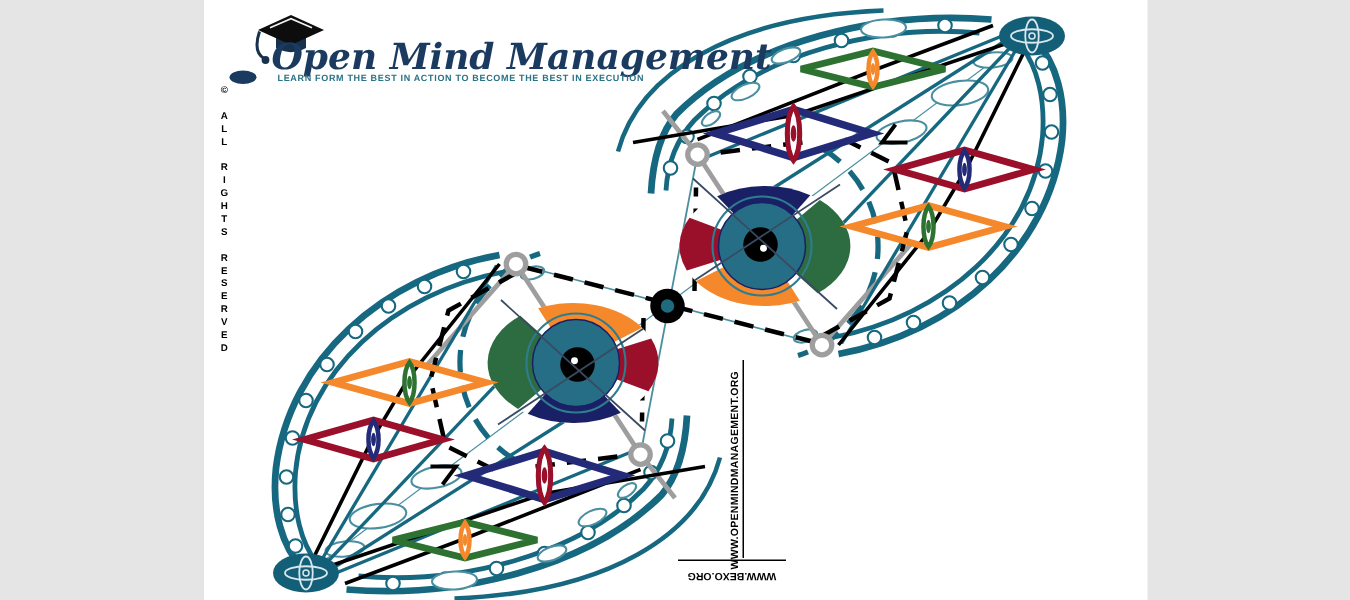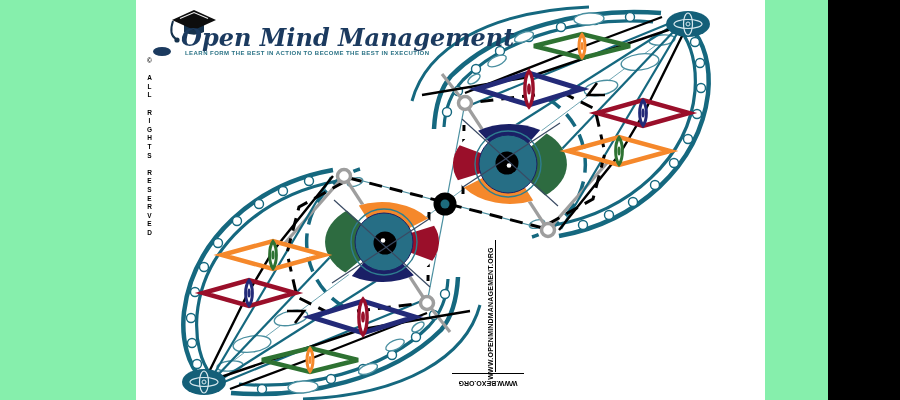--- a/index.html
+++ b/index.html
@@ -1,16 +1,16 @@
 <!DOCTYPE html>
 <html><head>
 <meta charset="utf-8">
 <style>
   html,body{margin:0;padding:0;background:#000;}
-  .stage{position:relative;width:828px;height:400px;background:#86efac;overflow:hidden;
+  .stage{position:relative;width:900px;height:400px;background:#e5e5e5;overflow:hidden;
          font-family:"Liberation Sans",sans-serif;}
   .canvas{position:absolute;left:136px;top:0;width:629px;height:400px;background:#fff;}
   .abs{position:absolute;}
   .logo-title{left:181px;top:23px;font-family:"DejaVu Serif",serif;font-style:italic;
     font-weight:700;font-size:24px;color:#1b3a5f;white-space:nowrap;}
   .logo-tagline{left:185px;top:50px;font-size:6px;font-weight:700;letter-spacing:.45px;
     color:#2a7285;white-space:nowrap;}
   .brand-dot{left:153px;top:47px;width:18px;height:9px;border-radius:50%;background:#1b3a5f;}
   .copyright{left:140px;top:57px;width:13px;height:146px;writing-mode:vertical-rl;
     text-orientation:upright;font-size:6.5px;font-weight:700;letter-spacing:1.6px;color:#000;

